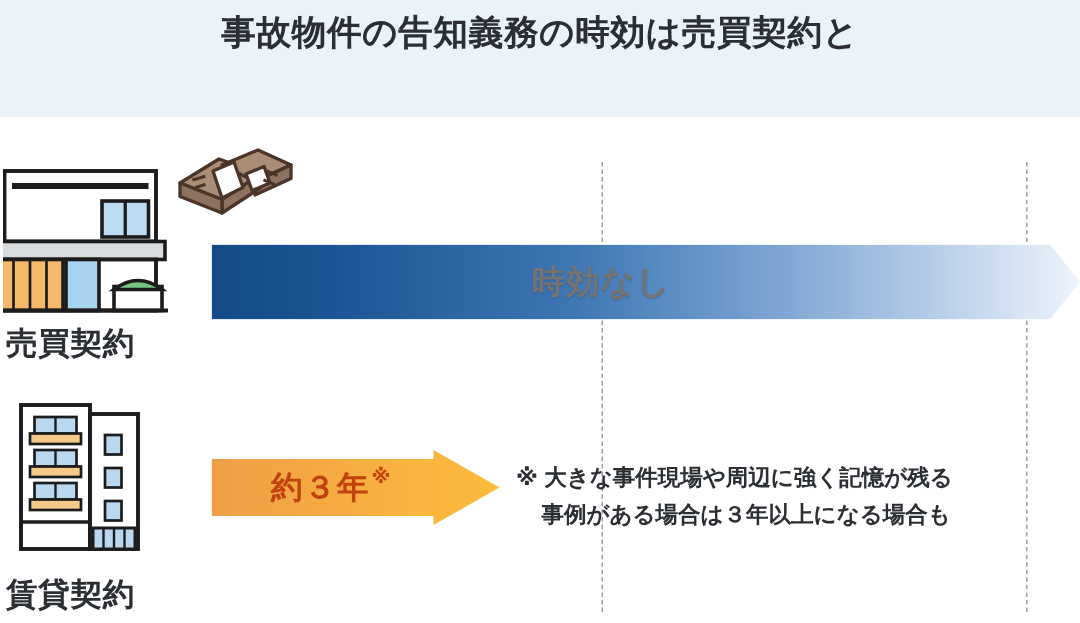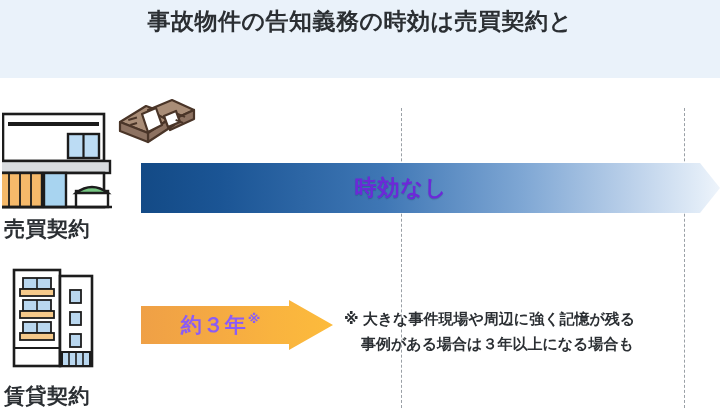--- a/index.html
+++ b/index.html
@@ -47,37 +47,37 @@
       #7fa7d4 66%,
       #b9cfe9 84%,
       #e3edf8 97%,
       #eef4fb 100%);
     -webkit-clip-path:polygon(0 0, calc(100% - 20px) 0, 100% 50%, calc(100% - 20px) 100%, 0 100%);
     clip-path:polygon(0 0, calc(100% - 20px) 0, 100% 50%, calc(100% - 20px) 100%, 0 100%);
   }
   .bar-sale .bar-label{
     position:absolute;left:0;top:0;width:520px;height:50px;
     display:flex;align-items:center;justify-content:center;
-    color:#6d28d9;font-size:22px;font-weight:bold;letter-spacing:1px;
+    color:#737373;font-size:22px;font-weight:bold;letter-spacing:1px;
     text-shadow:0 1px 1px rgba(20,50,90,.28);
   }
 
   .bar-rent{
     left:141px;top:300px;width:192px;height:50px;
   }
   .bar-rent .body{
     position:absolute;left:0;top:0;width:100%;height:100%;
     background:linear-gradient(90deg,#efa046 0%,#f4a843 34%,#f9b33f 68%,#fcbb3c 100%);
     -webkit-clip-path:polygon(0 6px, calc(100% - 44px) 6px, calc(100% - 44px) 0, 100% 50%, calc(100% - 44px) 100%, calc(100% - 44px) calc(100% - 6px), 0 calc(100% - 6px));
     clip-path:polygon(0 6px, calc(100% - 44px) 6px, calc(100% - 44px) 0, 100% 50%, calc(100% - 44px) 100%, calc(100% - 44px) calc(100% - 6px), 0 calc(100% - 6px));
   }
   .bar-rent .bar-label{
     position:absolute;left:0;top:0;width:160px;height:50px;
     display:flex;align-items:center;justify-content:center;
-    color:#8b5cf6;font-size:21px;font-weight:bold;letter-spacing:1px;
+    color:#c2410c;font-size:21px;font-weight:bold;letter-spacing:1px;
   }
   .bar-rent .bar-label .note-mark{
     font-size:13px;vertical-align:super;margin-left:1px;position:relative;top:-7px;
   }
 
   
   .footnote{
     position:absolute;left:344px;top:306px;width:400px;
     color:#2b2f33;font-size:15px;font-weight:bold;line-height:25px;
     white-space:nowrap;

